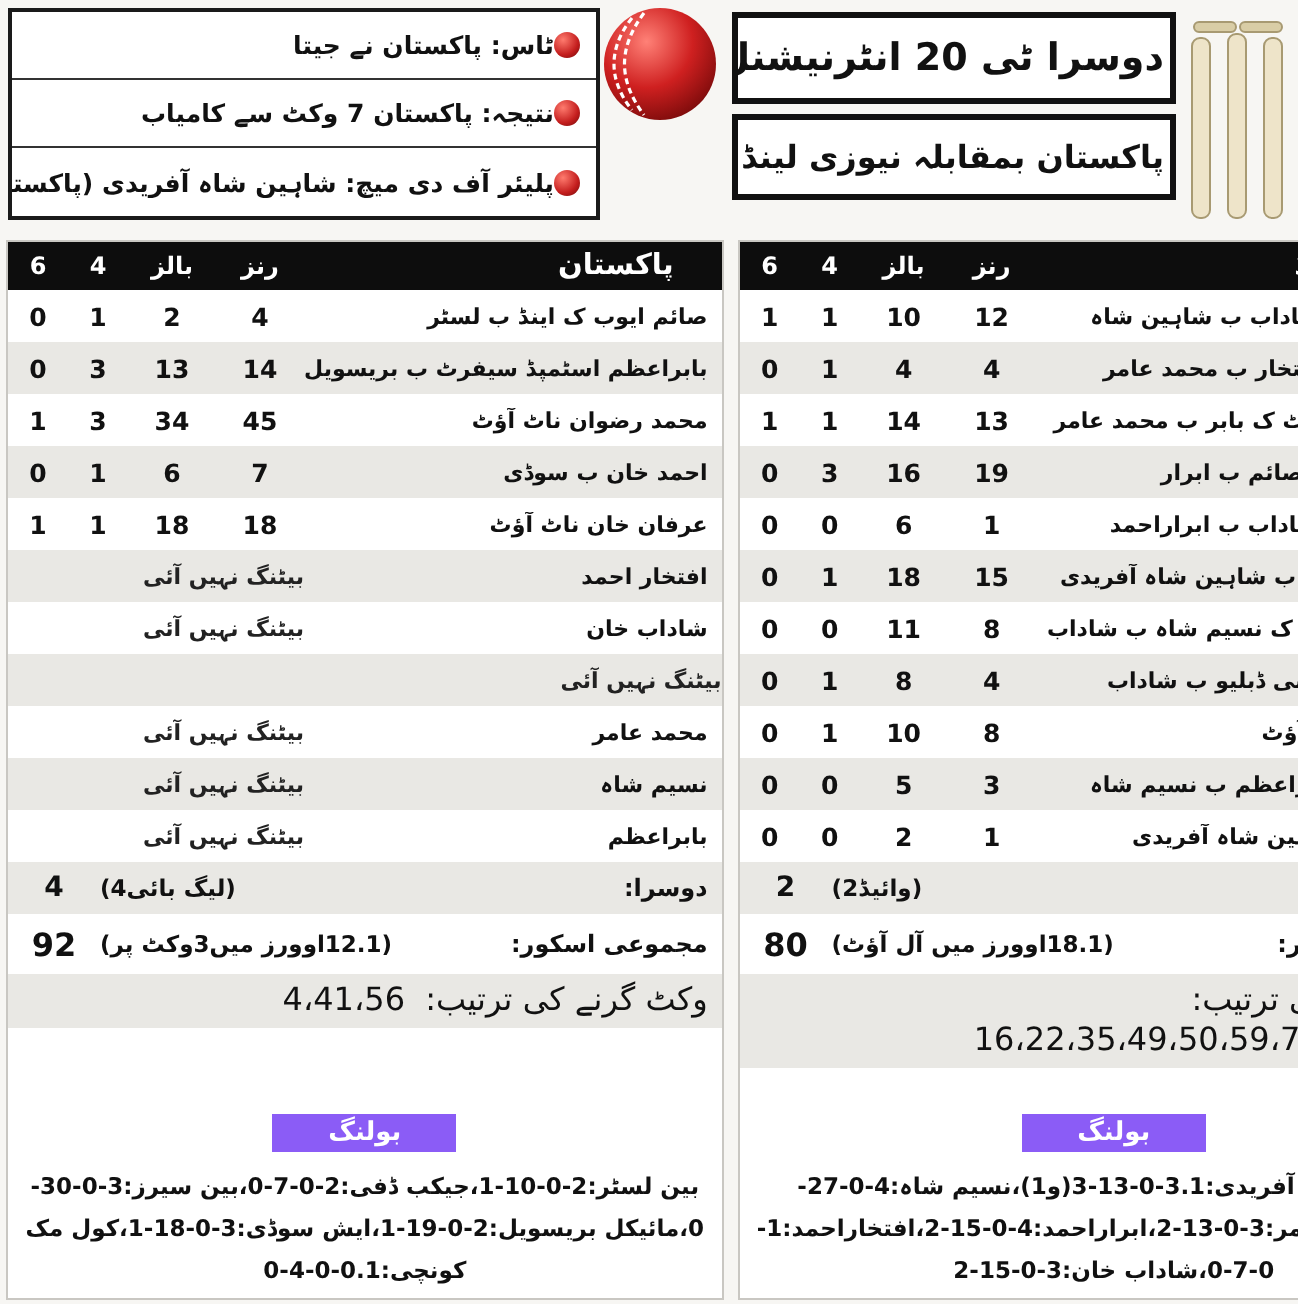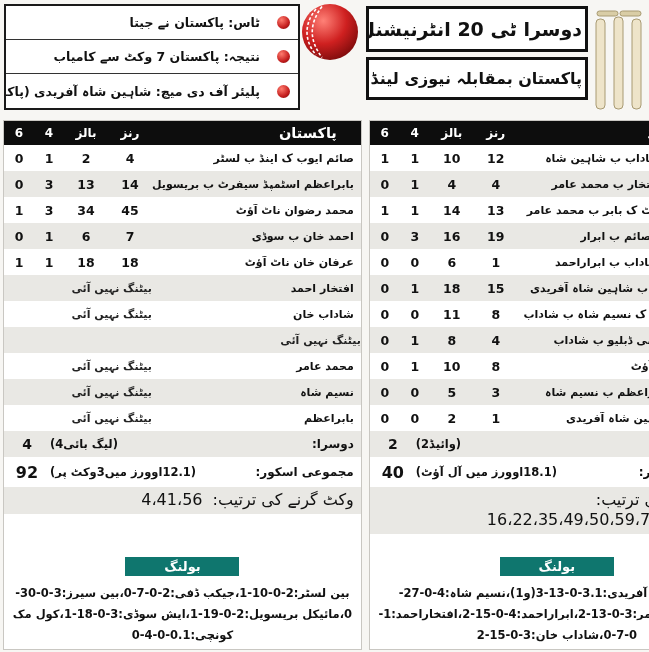--- a/index.html
+++ b/index.html
@@ -3,21 +3,21 @@
 <meta charset="utf-8">
 <style>
   *{box-sizing:border-box;margin:0;padding:0}
   html,body{width:649px;height:652px;overflow:hidden}
   body{font-family:"DejaVu Sans",sans-serif;background:#f7f6f3;color:#111}
   #page{position:relative;width:649px;height:652px;background:#f7f6f3}
 
   
   .top{position:absolute;top:0;left:0;width:649px;height:118px}
   .info-box{position:absolute;left:4px;top:4px;width:296px;border:2px solid #1a1a1a;background:#fff}
-  .irow{display:flex;align-items:center;gap:17px;height:34px;padding:0 8px;font-weight:bold;font-size:12.5px;border-bottom:1.5px solid #333;white-space:nowrap;overflow:hidden}
+  .irow{display:flex;align-items:center;gap:0;height:34px;padding:0 8px;font-weight:bold;font-size:12.5px;border-bottom:1.5px solid #333;white-space:nowrap;overflow:hidden}
   .irow:last-child{border-bottom:none}
   .bullet{flex:none;width:13px;height:13px;border-radius:50%;background:radial-gradient(circle at 35% 30%,#ff7b6e,#c41e1e 60%,#6e0808)}
   .big-ball{position:absolute;left:300px;top:2px;width:60px;height:60px}
   .title-box{position:absolute;left:366px;top:6px;width:222px}
   .tb{border:3px solid #111;background:#fff;text-align:center;font-weight:bold;padding:9px 3px;white-space:nowrap;overflow:hidden}
   .tb1{font-size:19px;margin-bottom:5px}
   .tb2{font-size:16px}
   .stumps{position:absolute;left:592px;top:5px;width:54px;height:108px}
 
   
@@ -38,21 +38,21 @@
   .xrow .sp{flex:1}
   .xnote{font-size:11.5px;white-space:nowrap}
   .xval{flex:none;width:46px;text-align:center;font-size:14px}
   .trow{height:30px}
   .trow .xval{font-size:16px}
   .fow{padding:3px 7px 4px;font-weight:normal;font-size:16px;line-height:20px;min-height:26px}
   .fow .fl{margin-left:5px}
 
   
   .bowl{margin-top:auto;padding-bottom:3px}
-  .bowlbar{width:114px;margin:0 auto 7px;background:#0f766e;color:#fff;text-align:center;font-weight:bold;font-size:13px;padding:2px 0}
+  .bowlbar{width:92px;margin:0 auto 7px;background:#8b5cf6;color:#fff;text-align:center;font-weight:bold;font-size:13px;padding:2px 0}
   .bowltxt{padding:0 7px;font-weight:bold;font-size:11.5px;line-height:21px;text-align:center}
 </style>
 </head>
 <body>
 
 <div id="page">
 
   <div class="top">
 
     <div class="info-box">
@@ -282,21 +282,21 @@
         <div class="xrow">
 
           <span class="sp"></span>
           <span class="xnote">(وائیڈ2)</span>
           <span class="xval">2</span>
         </div>
         <div class="xrow trow">
           <span>مجموعی اسکور:</span>
           <span class="sp"></span>
           <span class="xnote">(18.1اوورز میں آل آؤٹ)</span>
-          <span class="xval">40</span>
+          <span class="xval">80</span>
         </div>
         <div class="fow">
           <span class="fl">وکٹ گرنے کی ترتیب:</span>
           <span>16،22،35،49،50،59،76،79،85،90</span>
         </div>
       </div>
       <div class="bowl">
         <div class="bowlbar">بولنگ</div>
         <div class="bowltxt">شاہین شاہ آفریدی:3.1-0-13-3(و1)،نسیم شاہ:4-0-27-1(و1)،محمد عامر:3-0-13-2،ابراراحمد:4-0-15-2،افتخاراحمد:1-0-7-0،شاداب خان:3-0-15-2</div>
       </div>

